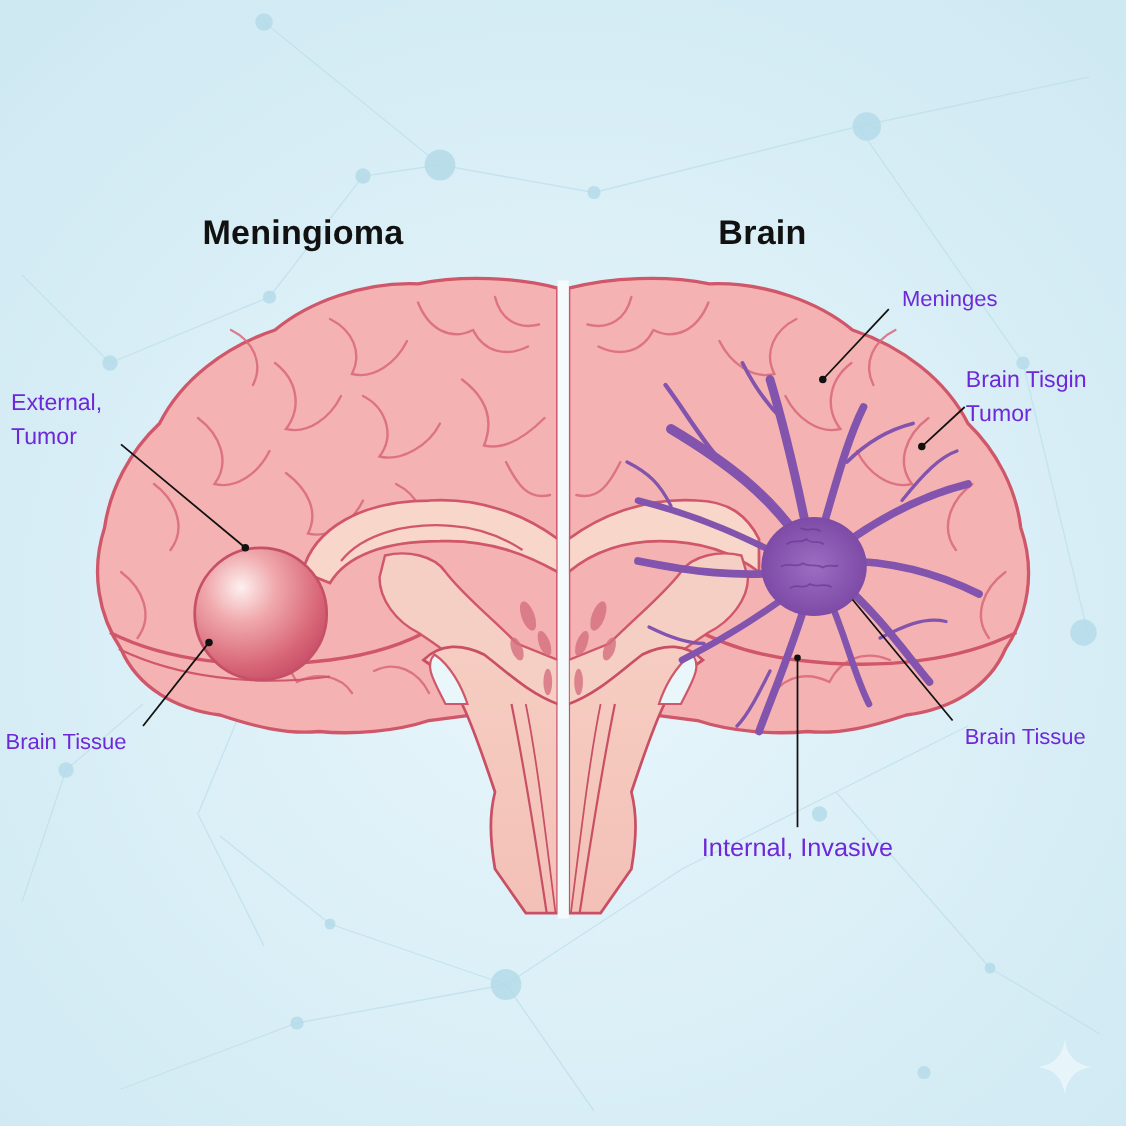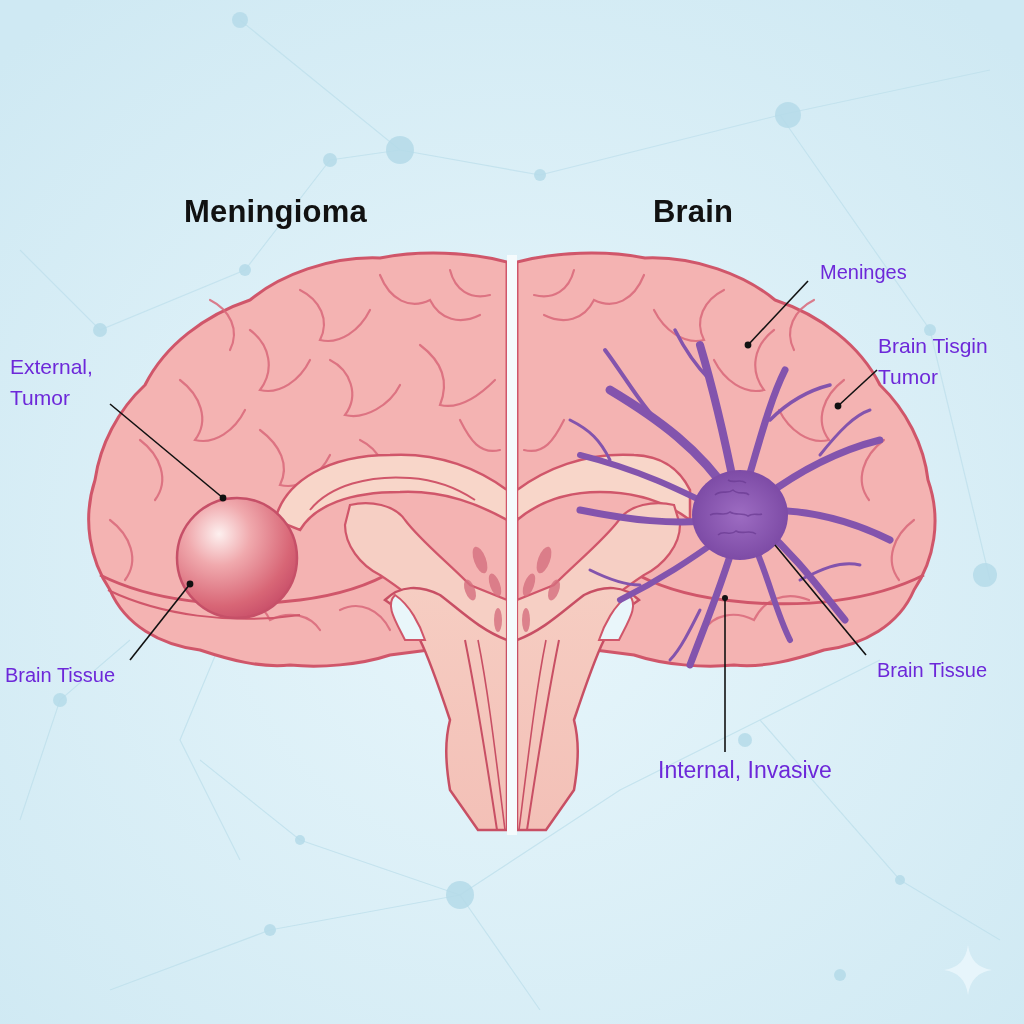--- a/index.html
+++ b/index.html
@@ -13,21 +13,21 @@
   svg { display: block; }
   .title {
     position: absolute; font-weight: 700; font-size: 31px; color: #111;
     letter-spacing: 0.2px;
   }
   .label {
     position: absolute; font-size: 21px; color: #6d28d9; line-height: 31px;
     white-space: nowrap;
   }
   .label.center { text-align: left; }
-  .label.left { text-align: left; margin-left: 20px; }
+  .label.left { text-align: left; }
 </style>
 </head>
 <body>
 
 <div id="stage">
   <svg width="1024" height="1024" viewBox="0 0 1024 1024">
     <defs>
       <radialGradient id="bgGrad" cx="50%" cy="55%" r="70%">
         <stop offset="0%" stop-color="#e8f6fb"></stop>
         <stop offset="100%" stop-color="#cfe9f3"></stop>

